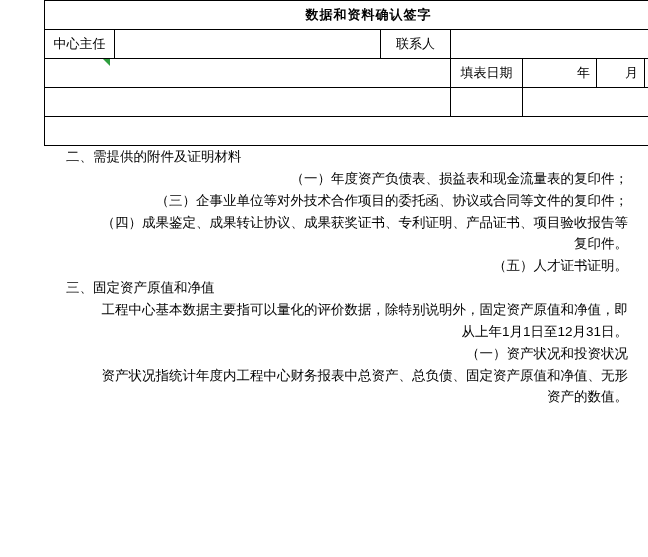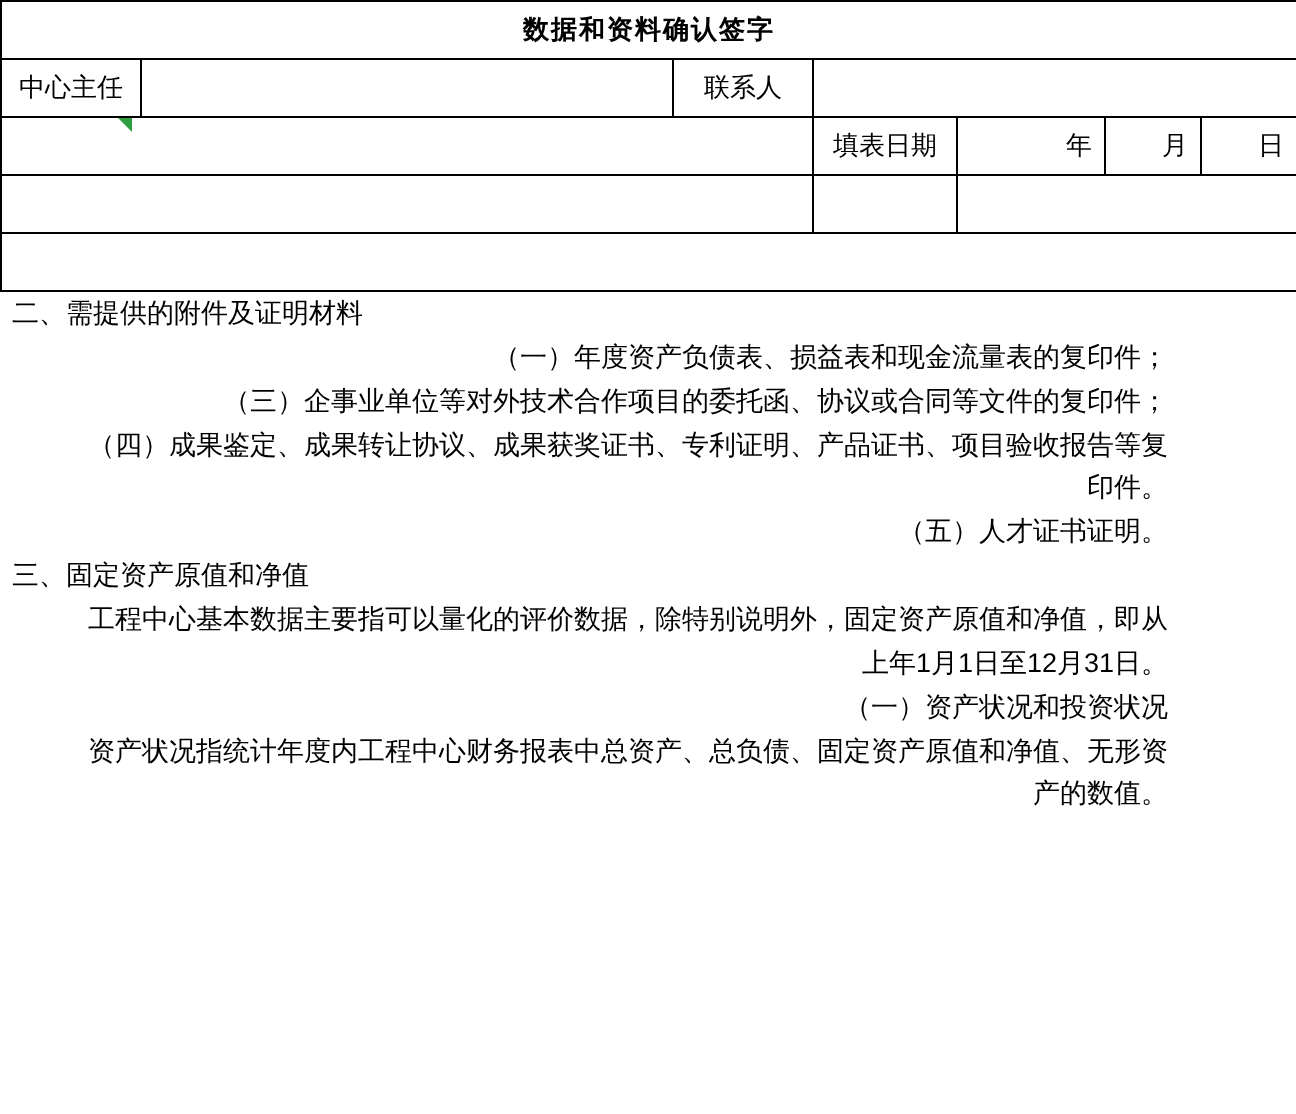--- a/index.html
+++ b/index.html
@@ -11,20 +11,21 @@
     width: 648px;
     height: 557px;
     font-family: "Liberation Sans", "DejaVu Sans", sans-serif;
     color: #000000;
     overflow: hidden;
   }
   .sheet {
     position: relative;
     width: 588px;
     height: 557px;
+    padding-left: 44px;
   }
 
   
   table.doc-table {
     border-collapse: collapse;
     width: 648px;
     table-layout: fixed;
   }
   table.doc-table td {
     border: 1px solid #000000;
@@ -71,20 +72,21 @@
     height: 0;
     border-left: 7px solid transparent;
     border-top: 7px solid #2e9e3e;
   }
 
   
   .body-text {
     padding: 0 4px 0 6px;
     font-size: 13.5px;
     line-height: 1.62;
+    margin-left: 16px;
   }
   .para {
     margin: 0;
     white-space: pre-wrap;
   }
   .para.section {
     font-weight: normal;
   }
   .ind1 { text-indent: 2em; text-align: right; }
   .ind0 { text-indent: 0; }

